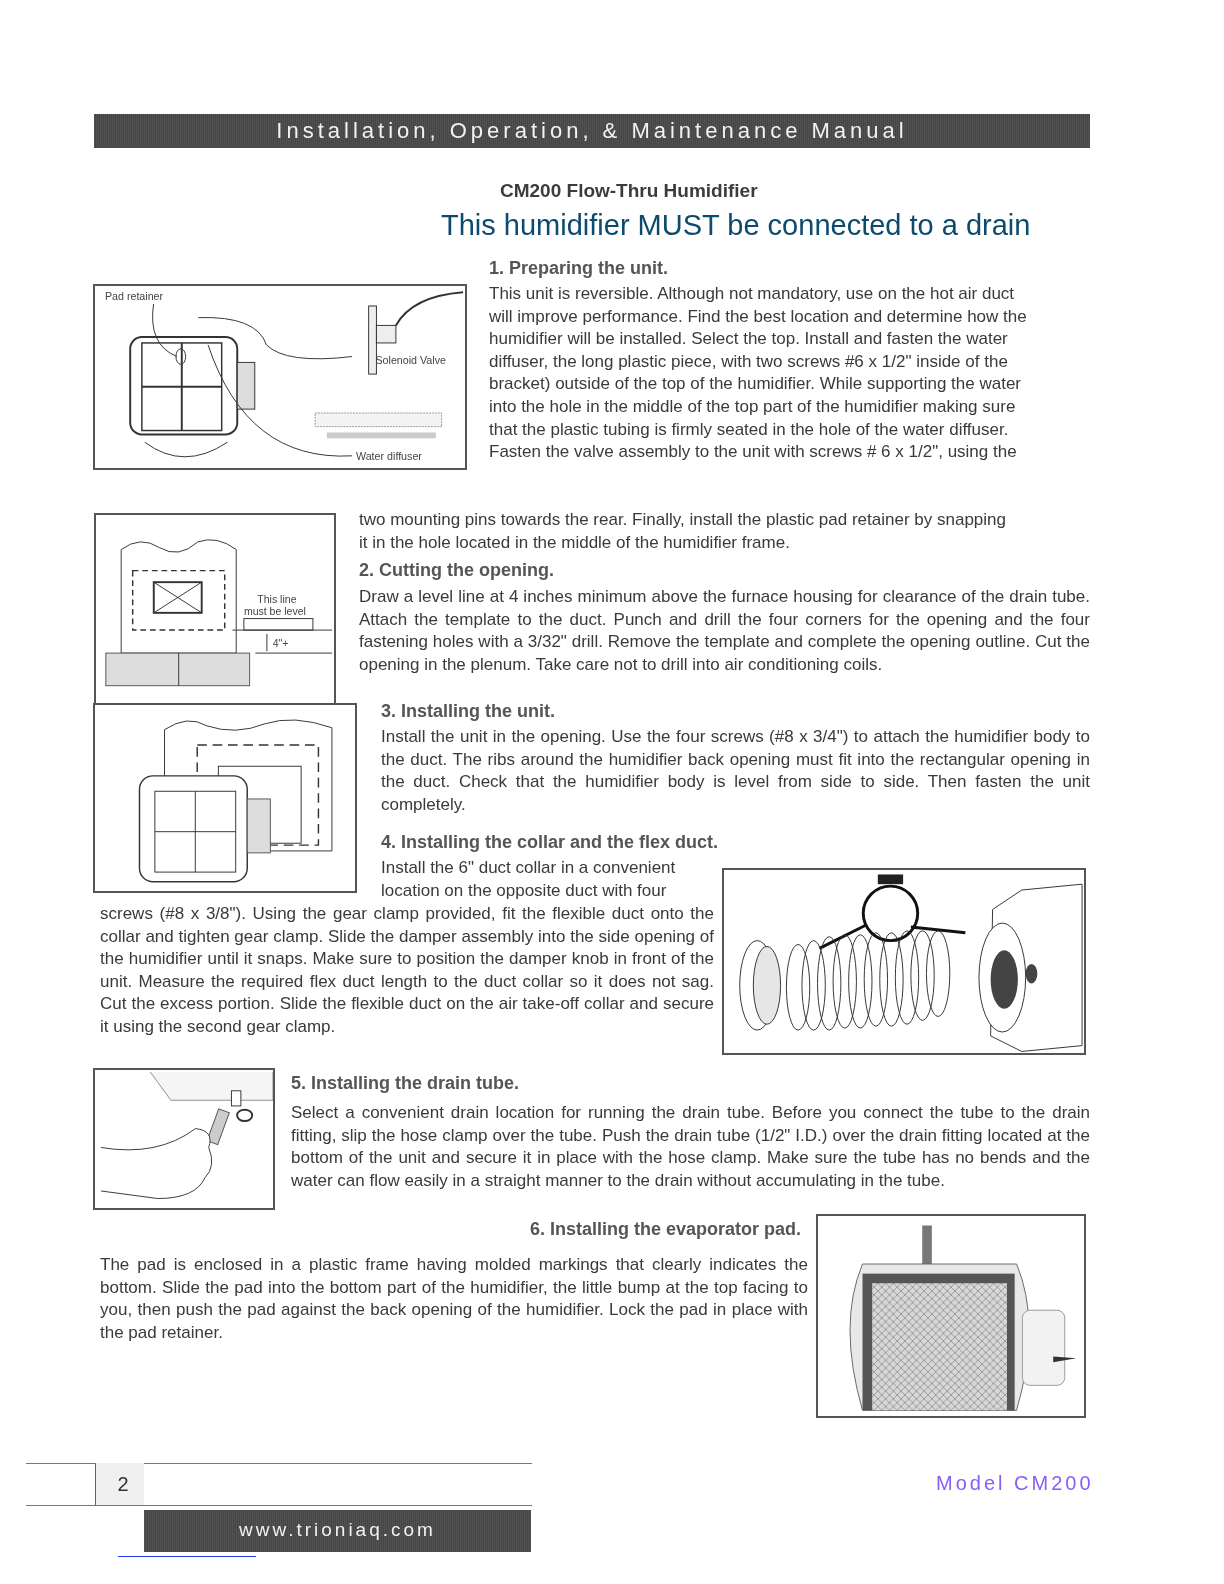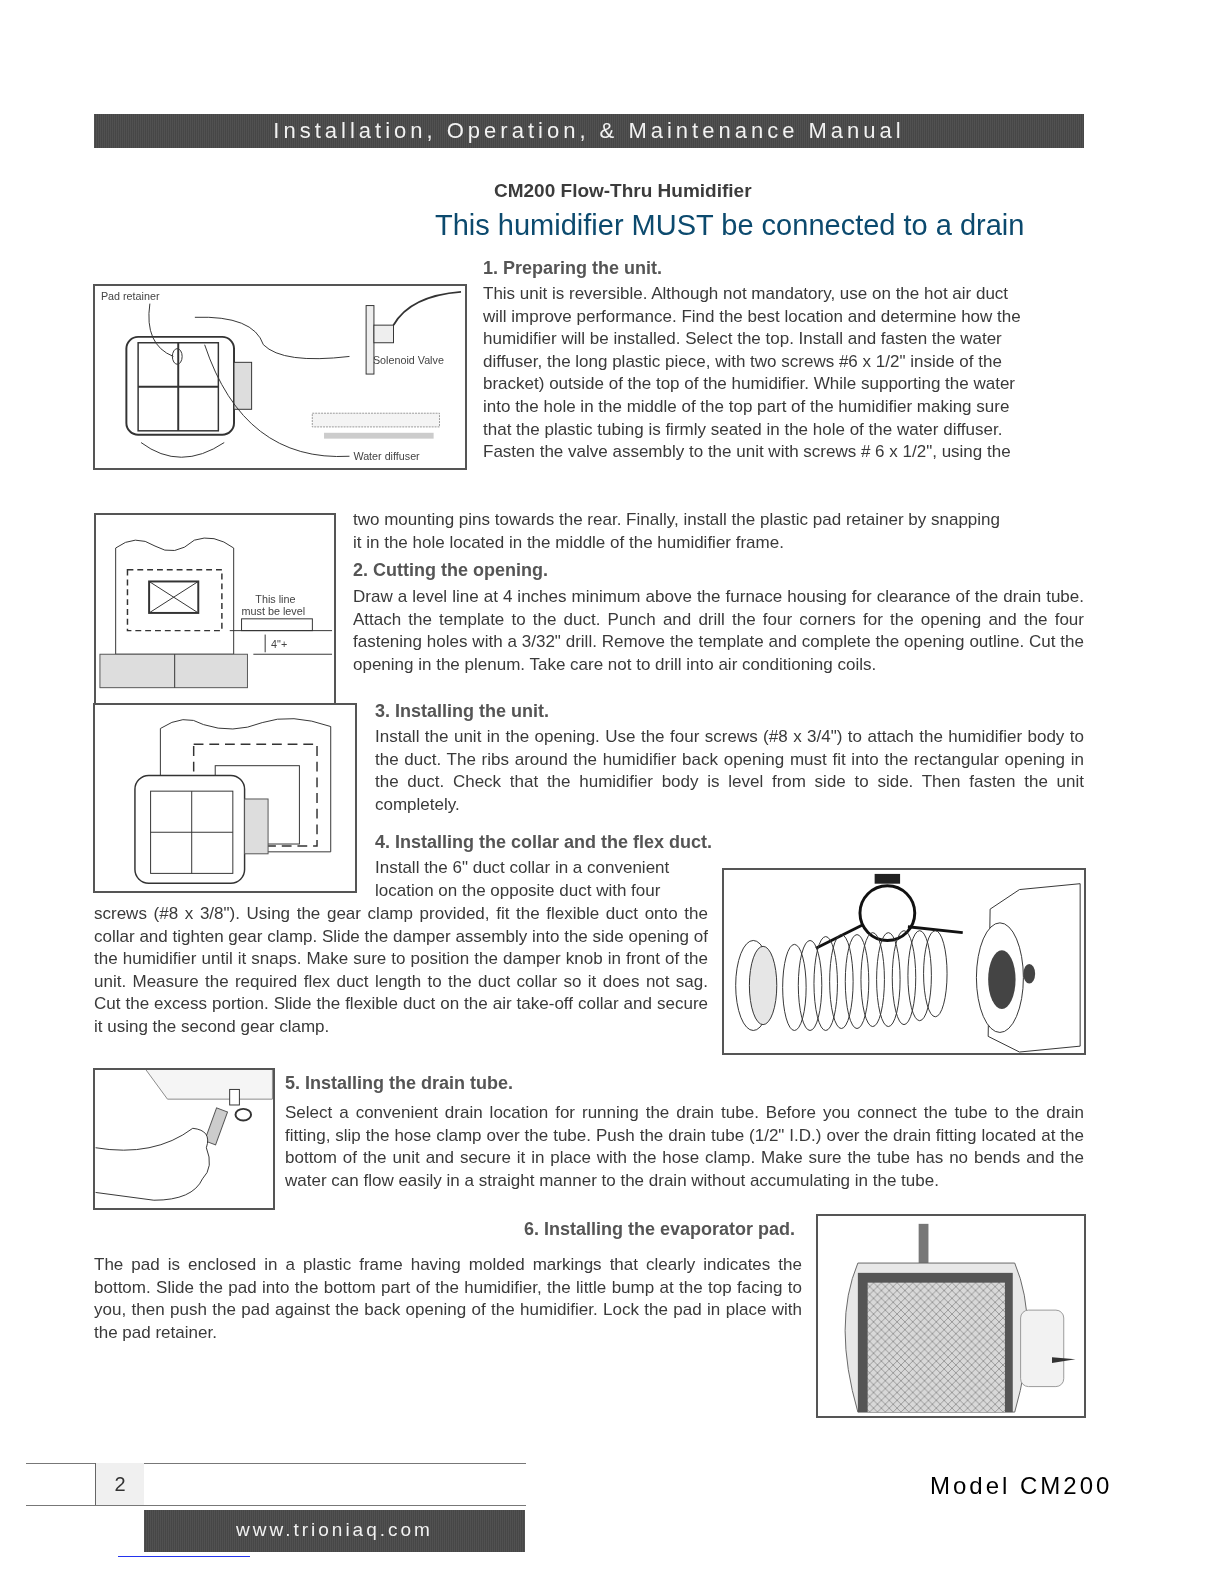--- a/index.html
+++ b/index.html
@@ -1,38 +1,38 @@
 <!DOCTYPE html>
 <html><head>
 <meta charset="utf-8">
 <style>
   html, body { margin:0; padding:0; background:#ffffff; }
   body { width:1224px; height:1584px; position:relative; overflow:hidden;
          font-family:"Liberation Sans", sans-serif; color:#3a3a3a; }
-  .abs { position:absolute; }
+  .abs { position:absolute;padding-left:6px; }
   .band { background:#4a4a4a;
           background-image: repeating-linear-gradient(90deg, rgba(255,255,255,0.04) 0 1px, rgba(0,0,0,0.05) 1px 2px); }
   .header-band { left:94px; top:114px; width:990px; height:34px; }
   .header-text { position:absolute; left:0; right:0; top:4px; text-align:center;
                  color:#f2f2f2; font-size:22px; letter-spacing:4px; }
   .doc-title { left:494px; top:180px; font-size:19px; font-weight:bold; color:#3c3c3c; }
   .doc-sub { left:435px; top:209px; font-size:29px; color:#0c4a6e; }
   .h { font-size:18px; font-weight:bold; color:#555; }
   .p { font-size:17px; line-height:22.6px; color:#3a3a3a; text-align:justify; }
   .fig { border:2px solid #555; background:#fff; box-sizing:border-box;text-align:center; }
   .fig svg { width:100%; height:100%; display:block; }
   .lbl { font-size:11px; fill:#444; font-family:"Liberation Sans", sans-serif; }
   .footer-line { height:1px; background:#777; }
   .page-box { left:95px; top:1463px; width:49px; height:42px; background:#f0f0f0;
               border-left:1px solid #666; box-sizing:border-box; text-align:center;
               font-size:20px; line-height:42px; color:#333; }
   .footer-band { left:144px; top:1463px; width:381px; height:42px;margin-top:47px; }
   .footer-url { position:absolute; left:0; right:0; top:9px; text-align:center;
                 color:#f2f2f2; font-size:19px; letter-spacing:3px; }
-  .model { left:930px; top:1472px; font-size:24px; letter-spacing:3px; color:#000000; }
+  .model { left:930px; top:1472px; font-size:20px; letter-spacing:3px; color:#8b5cf6; }
   .blue-line { left:118px; top:1556px; width:132px; height:1px; background:#2233ee; }
 </style>
 </head>
 <body>
 
 <div class="abs band header-band">
   <div class="header-text">Installation, Operation, &amp; Maintenance Manual</div>
 </div>
 
 <div class="abs doc-title">CM200 Flow-Thru Humidifier</div>

